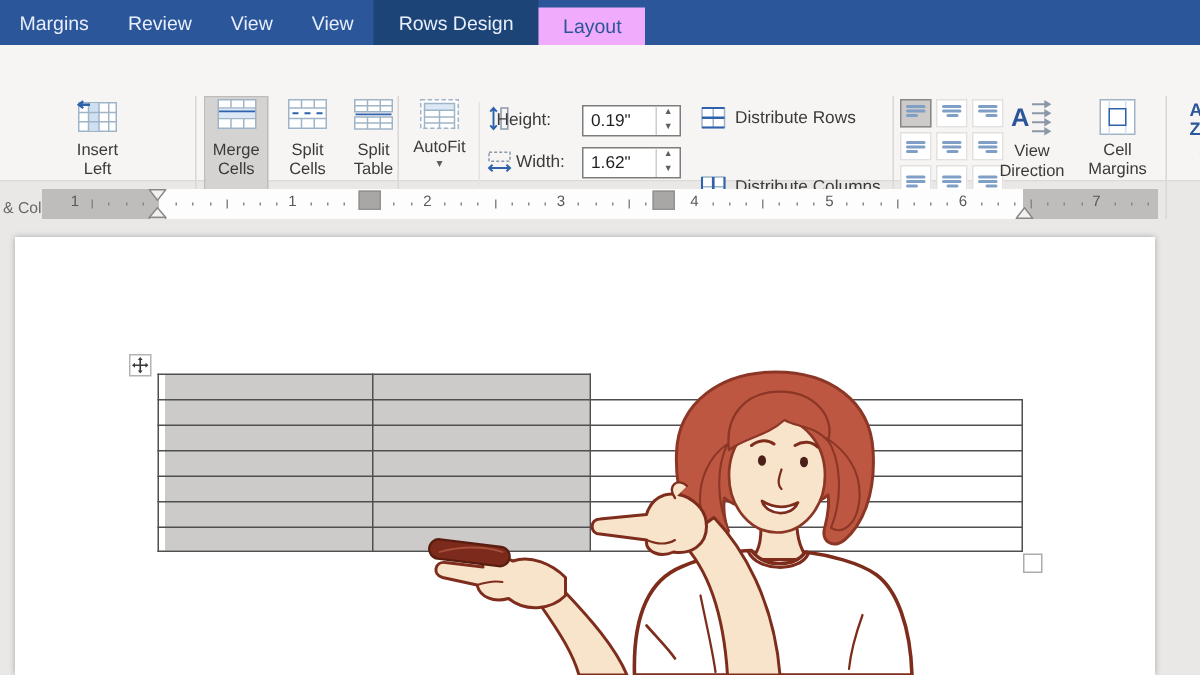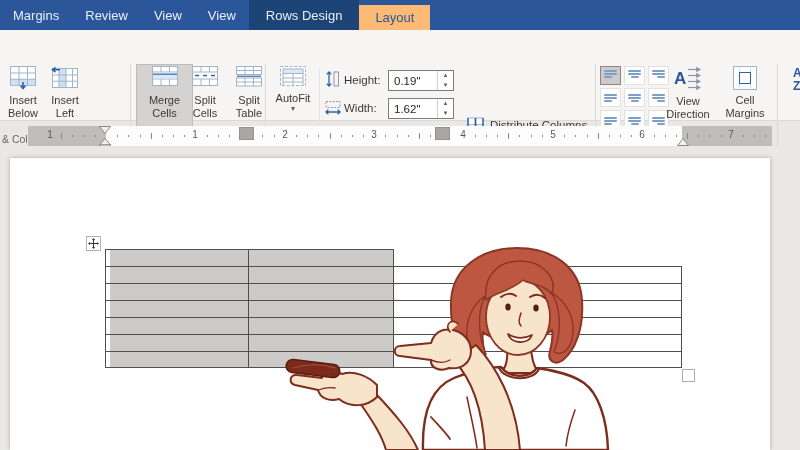--- a/index.html
+++ b/index.html
@@ -3,21 +3,21 @@
 <meta charset="utf-8">
 <style>
   html,body{margin:0;padding:0}
   body{width:800px;height:450px;position:relative;overflow:hidden;background:#e9e8e7;
        font-family:"Liberation Sans",sans-serif;-webkit-font-smoothing:antialiased}
   .abs{position:absolute}
   
   #titlebar{left:0;top:0;width:800px;height:30px;background:#2b579a;display:flex;align-items:stretch}
   .ttab{color:#e8eefb;font-size:13px;display:flex;align-items:center;padding:0 13px;cursor:default;white-space:nowrap}
   .ttab.ctx{background:#1d4476;padding:0 17px}
-  .ttab.active{background:#fdba74;color:#2b579a;margin-top:5px;padding:0 16px;align-items:center}
+  .ttab.active{background:#f0abfc;color:#2b579a;margin-top:5px;padding:0 16px;align-items:center}
   #tellme{display:flex;align-items:center;gap:9px;color:#fff;font-size:13px;padding-left:14px}
   
   #ribbon{left:0;top:30px;width:800px;height:90px;background:#f6f5f4;border-bottom:1px solid #dcdad8}
   .bigbtn{position:absolute;top:35px;width:42px;height:64px;display:flex;flex-direction:column;align-items:center;cursor:pointer}
   .bigbtn .lbl{font-size:11px;line-height:1.18;color:#3b3a39;text-align:center;margin-top:3px}
   .bigbtn.pressed{background:#d5d3d1;outline:1px solid #bebcba}
   .gsep{position:absolute;top:34px;width:1px;height:82px;background:#dad8d6}
   .gcap{position:absolute;top:103px;font-size:10.5px;color:#696764;text-align:center}
   .launch{position:absolute;top:103px;width:11px;height:11px;cursor:pointer}
   .fieldlbl{position:absolute;font-size:11.5px;color:#3b3a39}
@@ -55,51 +55,40 @@
   <div class="ttab">Margins</div>
   <div class="ttab">Review</div>
   <div class="ttab">View</div>
   <div class="ttab">View</div>
   <div class="ttab ctx">Rows Design</div>
   <div class="ttab active">Layout</div>
 </div>
 
 <div id="ribbon" class="abs">
 
-  <div class="bigbtn" style="left:2px">
-    <span>
-      <svg width="28" height="26" viewBox="0 0 28 26">
-        <rect x="1.5" y="1.5" width="25" height="19" fill="#fff" stroke="#9fb4c7"></rect>
-        <rect x="2" y="14.2" width="24" height="6" fill="#cfe0f2"></rect>
-        <path d="M1.5,8 h25 M1.5,14.2 h25 M10,1.5 v19 M18.5,1.5 v19" stroke="#9fb4c7" fill="none"></path>
-        <path d="M14,17 v6 M11.5,20.5 L14,23.5 L16.5,20.5" stroke="#2f62ad" stroke-width="1.6" fill="none"></path>
-      </svg>
-    </span>
-    <span class="lbl">Insert Below</span>
-  </div>
   <div class="bigbtn" style="left:44px">
     <span>
       <svg width="28" height="26" viewBox="0 0 28 26">
         <rect x="1.5" y="3.5" width="25" height="19" fill="#fff" stroke="#9fb4c7"></rect>
         <rect x="8" y="4" width="7" height="18" fill="#cfe0f2"></rect>
         <path d="M1.5,10 h25 M1.5,16.2 h25 M15,3.5 v19 M21.5,3.5 v19 M8,3.5 v19" stroke="#9fb4c7" fill="none"></path>
         <path d="M9,1.8 h-7 M4.5,-0.5 L1.5,1.8 L4.5,4.1" transform="translate(0,3)" stroke="#2f62ad" stroke-width="1.6" fill="none"></path>
       </svg>
     </span>
     <span class="lbl">Insert Left</span>
   </div>
   <div class="gcap" style="left:2px;width:100px;text-align:left">&amp; Columns</div>
   <div class="launch" style="left:116px">
     <svg width="11" height="11" viewBox="0 0 11 11">
         <path d="M1.5,1.5 H5.5 M1.5,1.5 V5.5 M4,4 L8.8,8.8 M9,5 V9 H5" fill="none" stroke="#696764" stroke-width="1.2"></path>
       </svg>
   </div>
   <div class="gsep" style="left:130px"></div>
 
-  <div class="bigbtn pressed" style="left:137px;width:55px">
+  <div class="bigbtn pressed" style="left:137px;width:41px">
     <span>
       <svg width="28" height="26" viewBox="0 0 28 26">
         <rect x="1.5" y="1.5" width="25" height="19" fill="#fff" stroke="#9fb4c7"></rect>
         <path d="M10,1.5 v5.5 M18.5,1.5 v5.5 M10,14 v6.5 M18.5,14 v6.5 M1.5,7 h25 M1.5,14 h25" stroke="#9fb4c7" fill="none"></path>
         <rect x="2" y="7.5" width="24" height="6" fill="#dce8f5"></rect>
         <path d="M2,9.2 h24" stroke="#2f62ad" stroke-width="1.1"></path>
       </svg>
     </span>
     <span class="lbl">Merge Cells</span>
   </div>
@@ -140,21 +129,21 @@
     <span style="font-size:8px;color:#605e5c;margin-top:-1px">▾</span>
   </div>
   <div class="gsep" style="left:319px;top:38px;height:56px;background:#e5e3e1"></div>
 
   <span class="abs" style="left:325px;top:40px">
     <svg width="15" height="18" viewBox="0 0 15 18">
       <path d="M4,2 V16 M1.8,4.4 L4,2 L6.2,4.4 M1.8,13.6 L4,16 L6.2,13.6" stroke="#2f62ad" stroke-width="1.3" fill="none"></path>
       <rect x="9" y="2" width="4.5" height="14" fill="none" stroke="#8a98a8"></rect>
     </svg>
   </span>
-  <span class="fieldlbl" style="left:344px;top:44px">Height:</span>
+  <span class="fieldlbl" style="left:331px;top:44px">Height:</span>
   <div class="spin" style="left:388px;top:40px">
     <input value="0.19&quot;" style="">
     <div class="arrows">
       <div>▲</div>
       <div>▼</div>
     </div>
   </div>
 
   <span class="abs" style="left:324px;top:70px">
     <svg width="18" height="16" viewBox="0 0 18 16">
@@ -164,20 +153,31 @@
   </span>
   <span class="fieldlbl" style="left:344px;top:72px">Width:</span>
   <div class="spin" style="left:388px;top:68px">
     <input value="1.62&quot;" style="">
     <div class="arrows">
       <div>▲</div>
       <div>▼</div>
     </div>
   </div>
 
+  <div class="midbtn" style="left:467px;top:41px">
+    <span>
+      <svg width="17" height="15" viewBox="0 0 17 15">
+        <rect x="1" y="1" width="15" height="13" fill="#fff" stroke="#9fb4c7"></rect>
+        <path d="M8.5,1 v13" stroke="#9fb4c7"></path>
+        <path d="M1,7.5 h15" stroke="#2f62ad" stroke-width="1.8"></path>
+        <path d="M1,1 h15 M1,14 h15" stroke="#2f62ad" stroke-width="1.4"></path>
+      </svg>
+    </span>
+    <span>Distribute Rows</span>
+  </div>
   <div class="midbtn" style="left:467px;top:87px">
     <span>
       <svg width="17" height="15" viewBox="0 0 17 15">
         <rect x="1" y="1" width="15" height="13" fill="#fff" stroke="#9fb4c7"></rect>
         <path d="M1,7.5 h15" stroke="#9fb4c7"></path>
         <path d="M8.5,1 v13" stroke="#2f62ad" stroke-width="1.8"></path>
         <path d="M1,1 v13 M16,1 v13" stroke="#2f62ad" stroke-width="1.4"></path>
       </svg>
     </span>
     <span>Distribute Columns</span>

